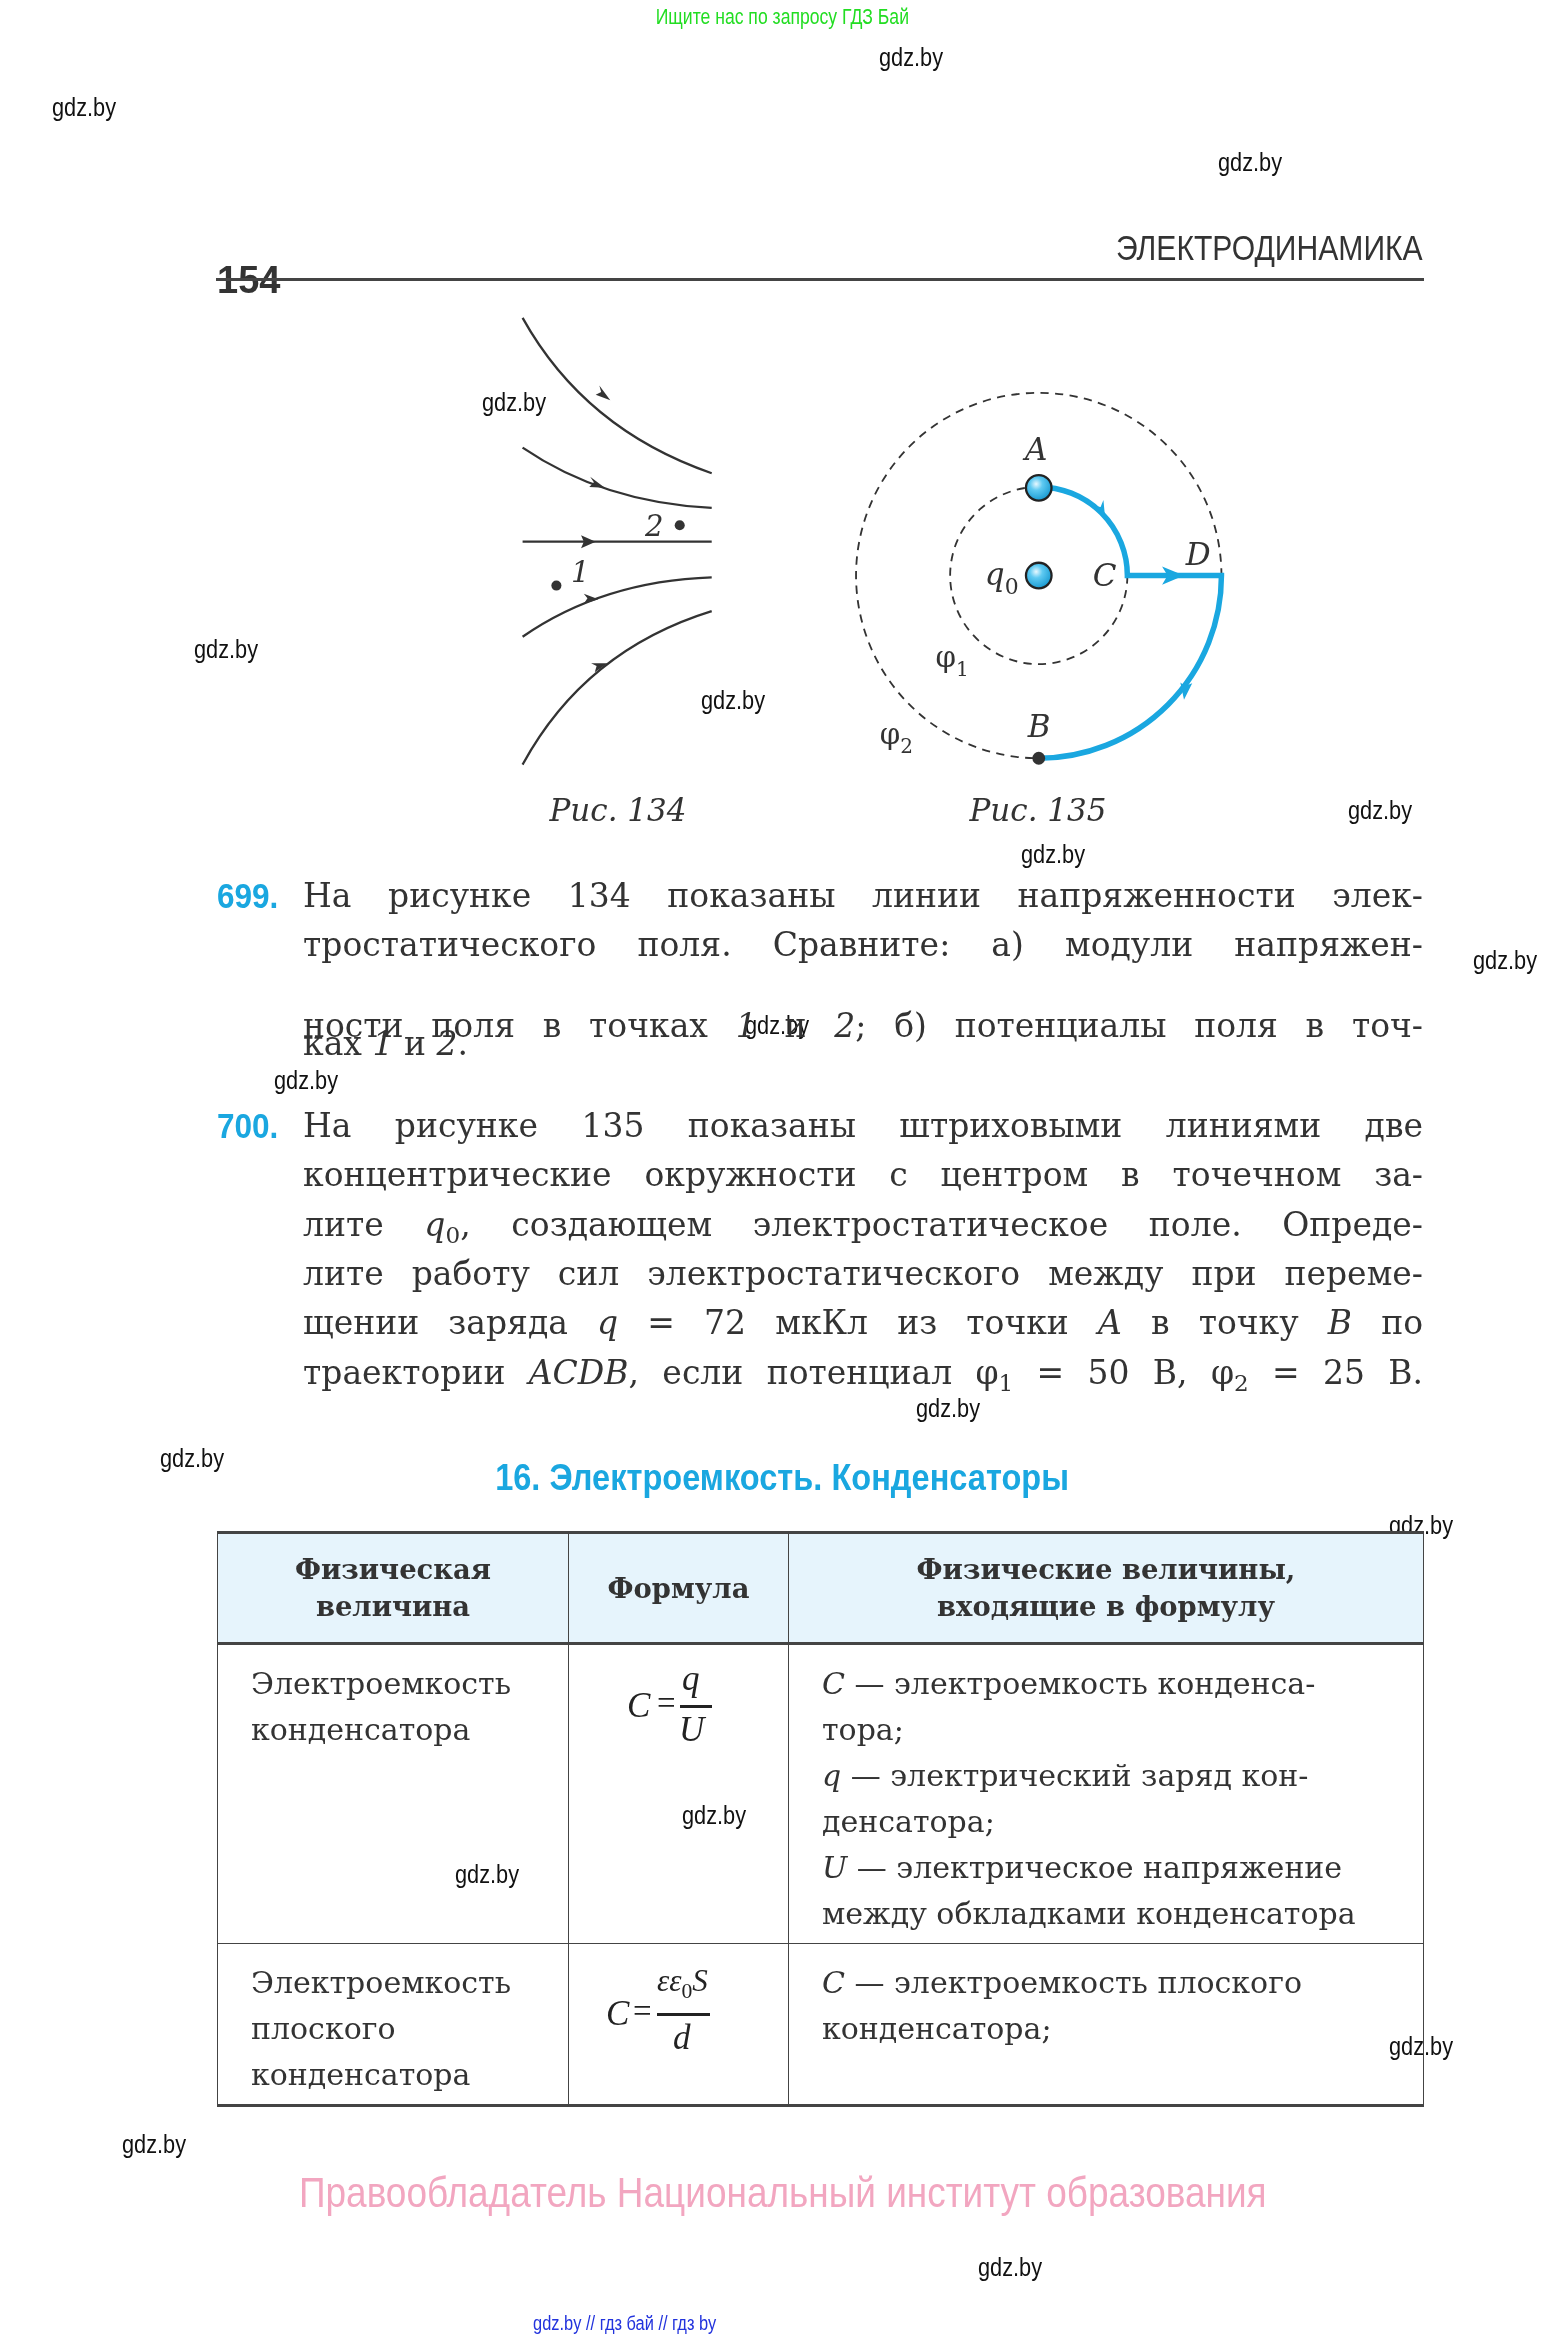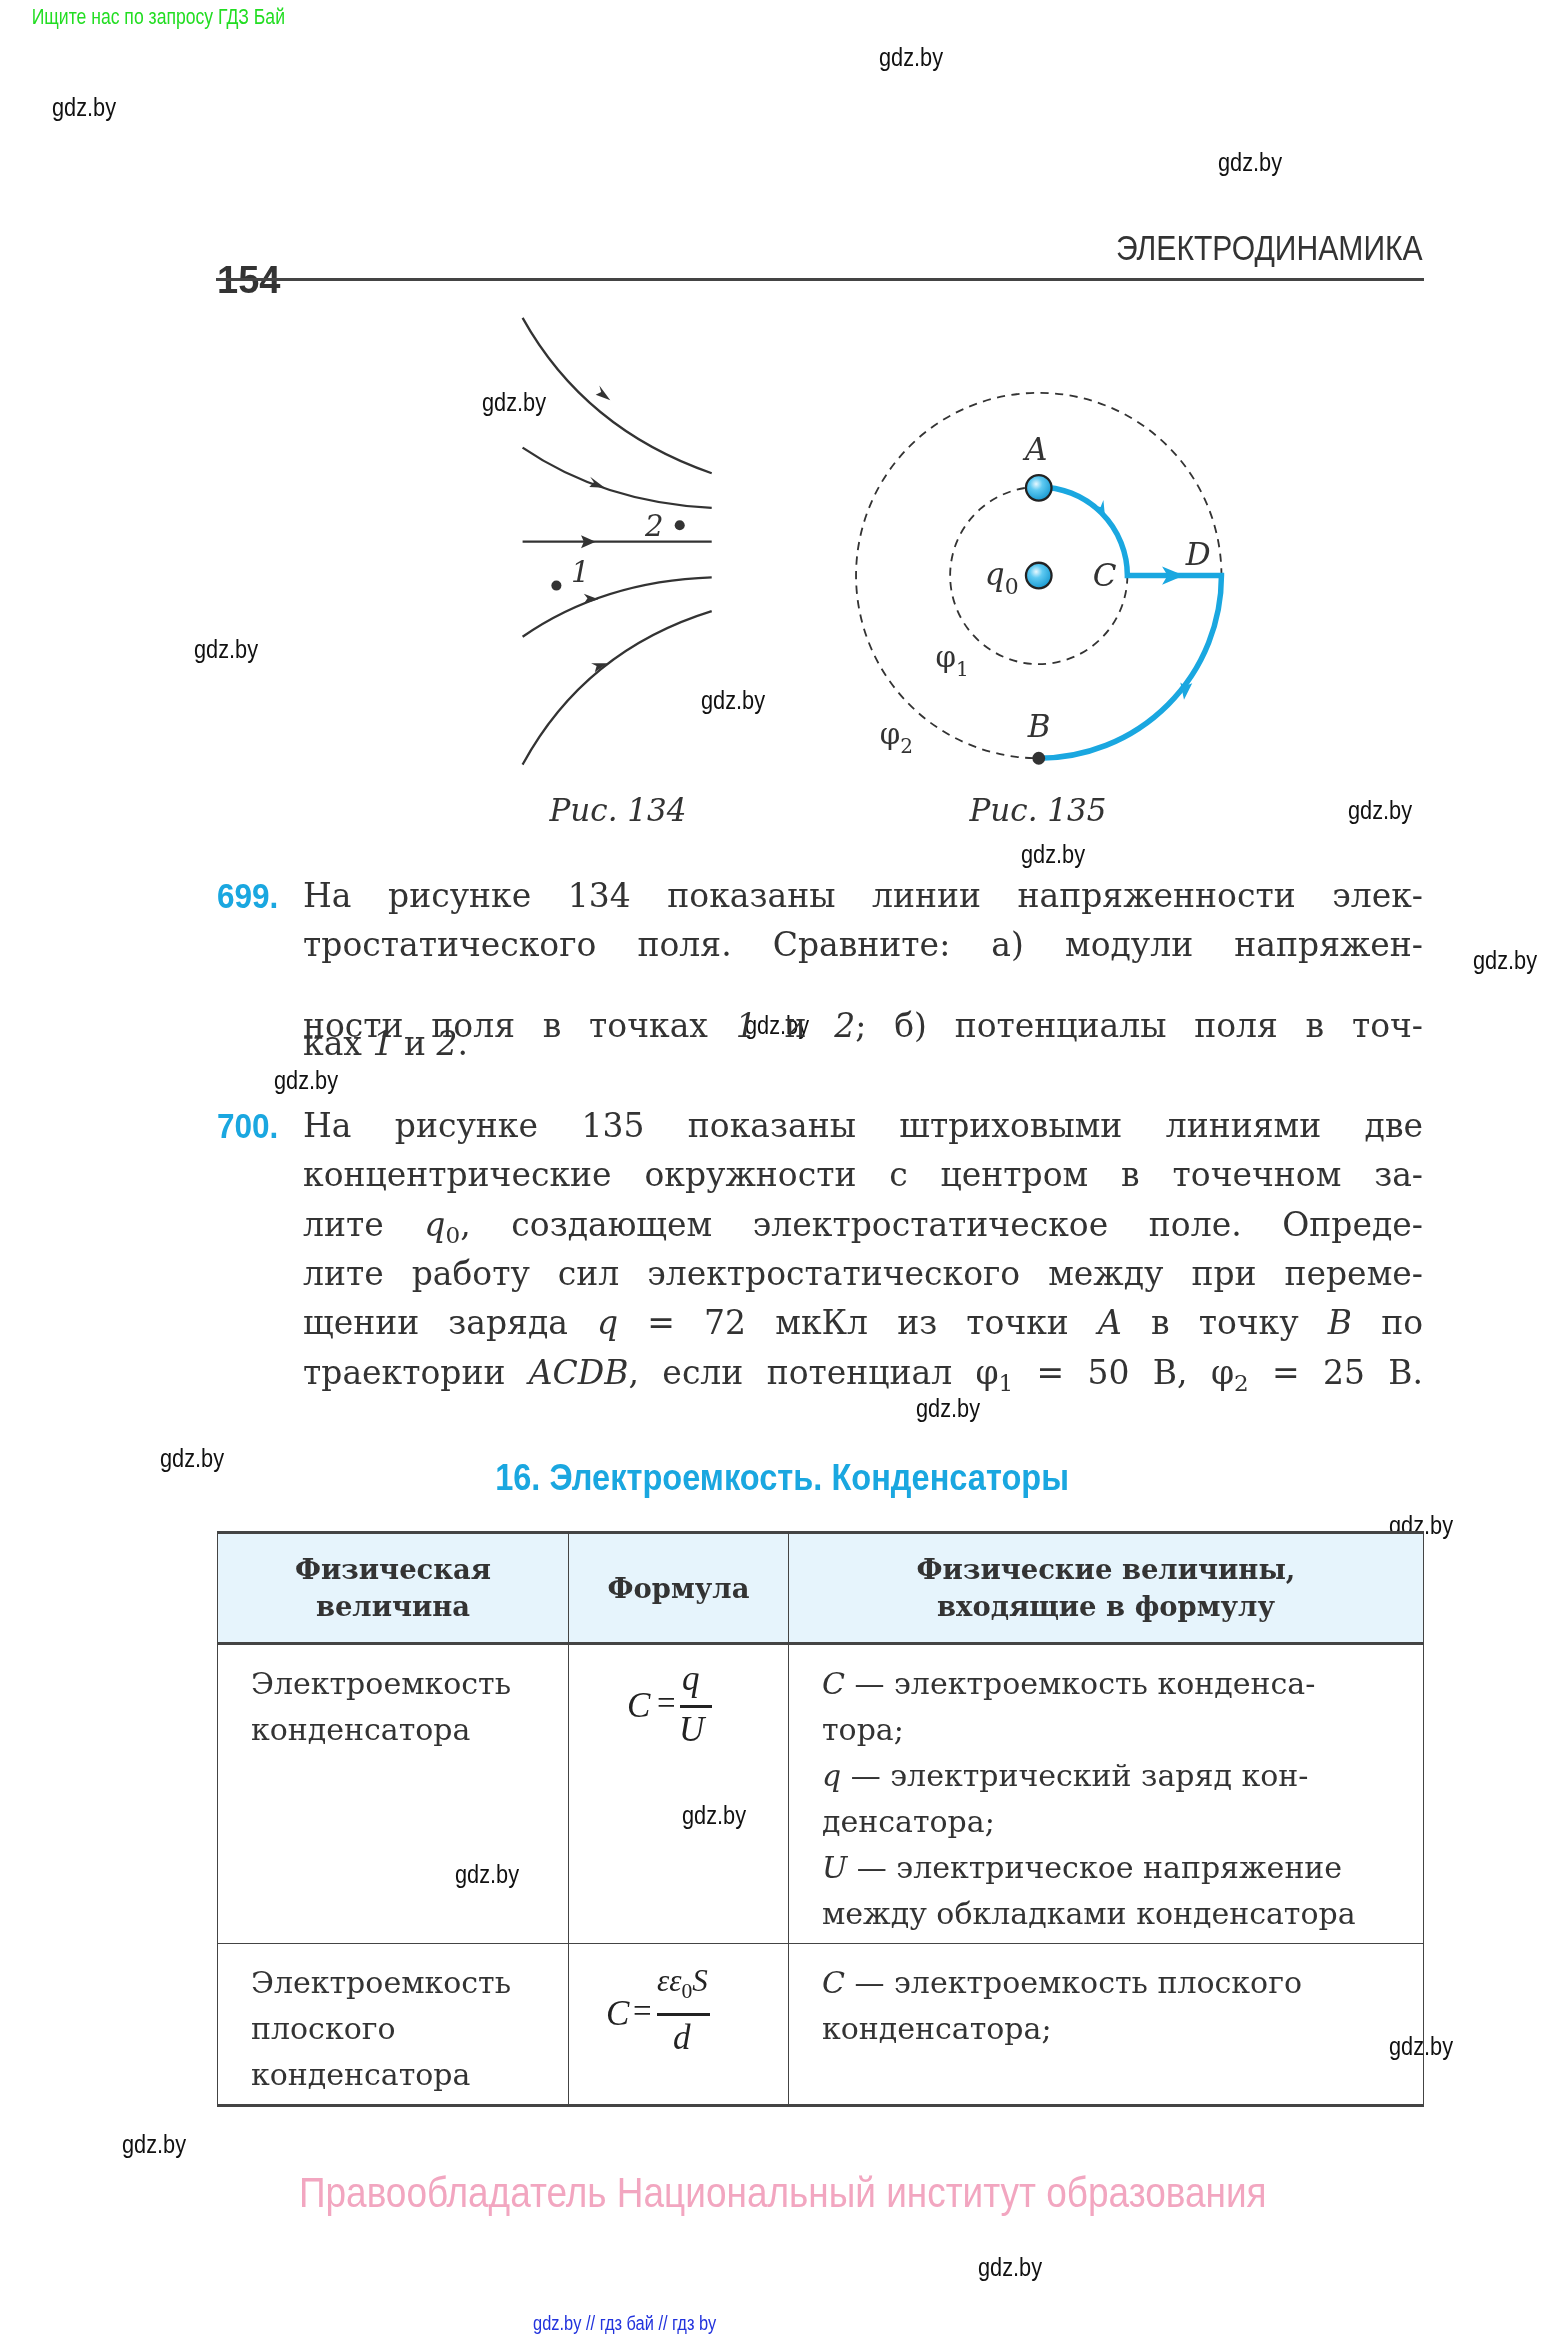--- a/index.html
+++ b/index.html
@@ -1,18 +1,18 @@
 <!DOCTYPE html>
 <html style="font-size:14.6px"><head>
 <meta charset="utf-8">
 <style>
   html, body { margin:0; padding:0; background:#ffffff; }
   body { width:1565px; height:2342px; position:relative; overflow:hidden; font-family:"DejaVu Serif", serif; color:#333333; }
   .wm { position:absolute; font-family:"Liberation Sans", sans-serif; font-size:26.5px; color:#111; transform:scaleX(0.82); transform-origin:left center; line-height:1; white-space:nowrap; }
-  .top-green { position:absolute; left:0; width:1565px; top:4.6px; text-align:left; font-family:"Liberation Sans", sans-serif; font-size:22px; color:#22dd22; line-height:24px; }
+  .top-green { position:absolute; left:0; width:1565px; top:4.6px; text-align:center; font-family:"Liberation Sans", sans-serif; font-size:22px; color:#22dd22; line-height:24px; }
   .top-green span { display:inline-block; transform:scaleX(0.8); }
   .page-num { position:absolute; left:217px; top:228px; font-family:"Liberation Sans", sans-serif; font-weight:bold; font-size:38px; color:#333; line-height:40px;margin-top:32px; }
   .running-head { position:absolute; right:142px; top:228px; font-family:"Liberation Sans", sans-serif; font-size:35px; color:#333; line-height:40px; transform:scaleX(0.86); transform-origin:right center; letter-spacing:0px; }
   .rule { position:absolute; left:216px; top:278px; width:1208px; height:2.7px; background:#444; }
   .fig { position:absolute; left:0; top:0; }
   .caption { position:absolute; font-family:"DejaVu Serif", serif; font-style:italic; font-size:31px; color:#333; line-height:37px; transform:translateX(-50%); white-space:nowrap; }
   .prob-num { position:absolute; left:217px; font-family:"Liberation Sans", sans-serif; font-weight:bold; font-size:35px; color:#1aa7e0; line-height:49px; transform:scaleX(0.9); transform-origin:left center; }
   .prob-line { position:absolute; left:303px; width:1120px; font-family:"DejaVu Serif", serif; font-size:33px; line-height:49px; color:#333; text-align:justify; text-align-last:justify; white-space:nowrap; }
   .prob-line.last { text-align-last:left; }
   .prob-line i { font-style:italic; }

